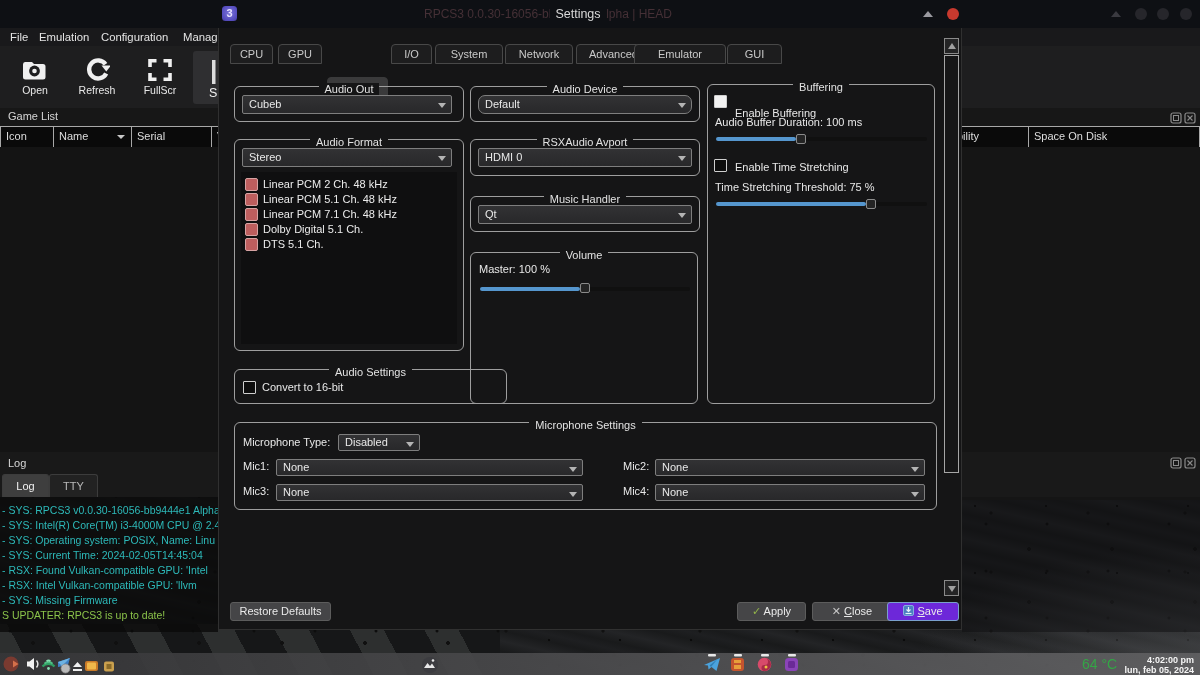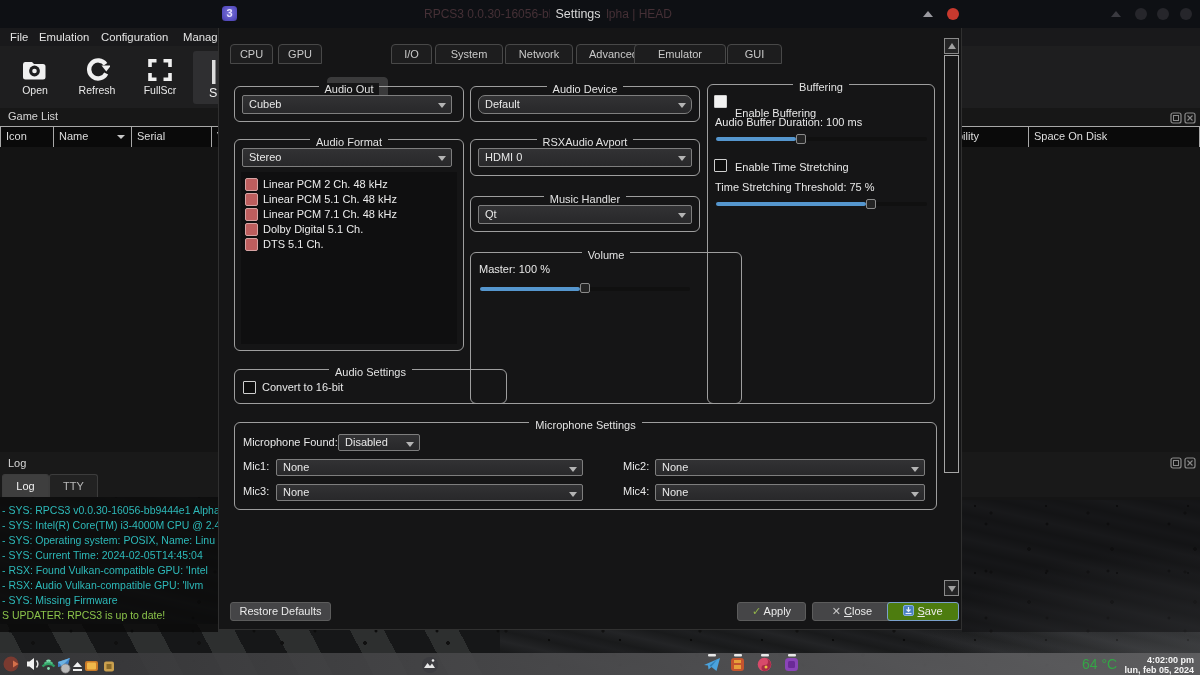--- a/index.html
+++ b/index.html
@@ -105,21 +105,21 @@
   
   #sb-up, #sb-down { position:absolute; left:726px; width:15px; height:16px; background:#242425;
     border:1px solid #8a8a8a; }
   #sb-handle { position:absolute; left:726px; top:55px; width:15px; height:418px; background:#161617;
     border:1px solid #a6a6a6; }
   .sb-arrow { position:absolute; left:3px; width:0; height:0; border-left:4px solid transparent;
     border-right:4px solid transparent; }
 
   .btn { position:absolute; height:19px; background:#454547; border:1px solid #5c5c5c; border-radius:3px;
     color:#eaeaea; font-size:11px; text-align:center; line-height:17px; }
-  #btn-save { background:#4d7c0f; border:1px solid #7aa0cc; }
+  #btn-save { background:#6d28d9; border:1px solid #7aa0cc; }
 
   
   #taskbar { left:0; top:653px; width:1200px; height:22px;
     background:linear-gradient(90deg, rgba(54,54,56,0.93), rgba(98,98,100,0.93)); }
   #temp { position:absolute; left:1082px; top:3px; color:#34a546; font-size:14px; }
   #clock { position:absolute; right:6px; top:2px; text-align:right; color:#f5f5f5; font-size:9px;
     font-weight:bold; line-height:10px; }
 </style>
 </head>
 <body>
@@ -198,21 +198,21 @@
     <div id="logtab-log" class="logtab">Log</div>
     <div id="logtab-tty" class="logtab">TTY</div>
   </div>
   <div id="log-title" class="abs">Log</div>
   <div id="log-view-left" class="abs">
     <div class="logline" style="top:6px;">- SYS: RPCS3 v0.0.30-16056-bb9444e1 Alpha</div>
     <div class="logline" style="top:21px;">- SYS: Intel(R) Core(TM) i3-4000M CPU @ 2.4</div>
     <div class="logline" style="top:36px;">- SYS: Operating system: POSIX, Name: Linu</div>
     <div class="logline" style="top:51px;">- SYS: Current Time: 2024-02-05T14:45:04</div>
     <div class="logline" style="top:66px;">- RSX: Found Vulkan-compatible GPU: 'Intel</div>
-    <div class="logline" style="top:81px;">- RSX: Audio Vulkan-compatible GPU: 'llvm</div>
+    <div class="logline" style="top:81px;">- RSX: Intel Vulkan-compatible GPU: 'llvm</div>
     <div class="logline" style="top:96px;">- SYS: Missing Firmware</div>
     <div class="logline" style="top:111px; color:#8bc34a;">S UPDATER: RPCS3 is up to date!</div>
   </div>
   <div id="log-view-right" class="abs"></div>
   <svg class="abs dockbtns" style="left:1170px; top:457px;" width="26" height="12" viewBox="0 0 26 12">
     <rect x="1" y="1" width="10" height="10" rx="2" fill="none" stroke="#8b8b8b" stroke-width="1.2"></rect>
     <rect x="3.5" y="3.5" width="5" height="5" fill="none" stroke="#8b8b8b" stroke-width="1.0"></rect>
     <rect x="15" y="1" width="10" height="10" rx="2" fill="none" stroke="#8b8b8b" stroke-width="1.2"></rect>
     <path d="M17.5 3.5 l5 5 M22.5 3.5 l-5 5" stroke="#8b8b8b" stroke-width="1.1"></path>
   </svg>
@@ -268,21 +268,21 @@
     <div class="group" style="left:252px; top:139px; width:230px; height:37px;">
       <div class="gtitle"><span>RSXAudio Avport</span></div>
     </div>
     <div class="combo" style="left:260px; top:148px; width:214px;">HDMI 0</div>
 
     <div class="group" style="left:252px; top:196px; width:230px; height:36px;">
       <div class="gtitle"><span>Music Handler</span></div>
     </div>
     <div class="combo" style="left:260px; top:205px; width:214px;">Qt</div>
 
-    <div class="group" style="left:252px; top:252px; width:272px; height:152px;">
+    <div class="group" style="left:252px; top:252px; width:228px; height:152px;">
       <div class="gtitle"><span>Volume</span></div>
     </div>
     <div class="ctext" style="left:261px; top:263px;">Master: 100 %</div>
     <div class="slider-groove" style="left:262px; top:287px; width:210px;"></div>
     <div class="slider-fill" style="left:262px; top:287px; width:100px;"></div>
     <div class="slider-handle" style="left:362px; top:283px;"></div>
 
     <div class="group" style="left:16px; top:369px; width:273px; height:35px;">
       <div class="gtitle"><span>Audio Settings</span></div>
     </div>
@@ -301,21 +301,21 @@
     <div class="cb" style="left:496px; top:159px;"></div>
     <div class="ctext" style="left:517px; top:161px;">Enable Time Stretching</div>
     <div class="ctext" style="left:497px; top:181px;">Time Stretching Threshold: 75 %</div>
     <div class="slider-groove" style="left:498px; top:202px; width:211px;"></div>
     <div class="slider-fill" style="left:498px; top:202px; width:150px;"></div>
     <div class="slider-handle" style="left:648px; top:199px;"></div>
 
     <div class="group" style="left:16px; top:422px; width:703px; height:88px;">
       <div class="gtitle"><span>Microphone Settings</span></div>
     </div>
-    <div class="ctext" style="left:25px; top:436px;">Microphone Found:</div>
+    <div class="ctext" style="left:25px; top:436px;">Microphone Type:</div>
     <div class="combo" style="left:120px; top:434px; width:82px; height:17px; line-height:15px;">Disabled</div>
     <div class="ctext" style="left:25px; top:460px;">Mic1:</div>
     <div class="combo" style="left:58px; top:459px; width:307px; height:17px; line-height:15px;">None</div>
     <div class="ctext" style="left:405px; top:460px;">Mic2:</div>
     <div class="combo" style="left:437px; top:459px; width:270px; height:17px; line-height:15px;">None</div>
     <div class="ctext" style="left:25px; top:485px;">Mic3:</div>
     <div class="combo" style="left:58px; top:484px; width:307px; height:17px; line-height:15px;">None</div>
     <div class="ctext" style="left:405px; top:485px;">Mic4:</div>
     <div class="combo" style="left:437px; top:484px; width:270px; height:17px; line-height:15px;">None</div>
 

